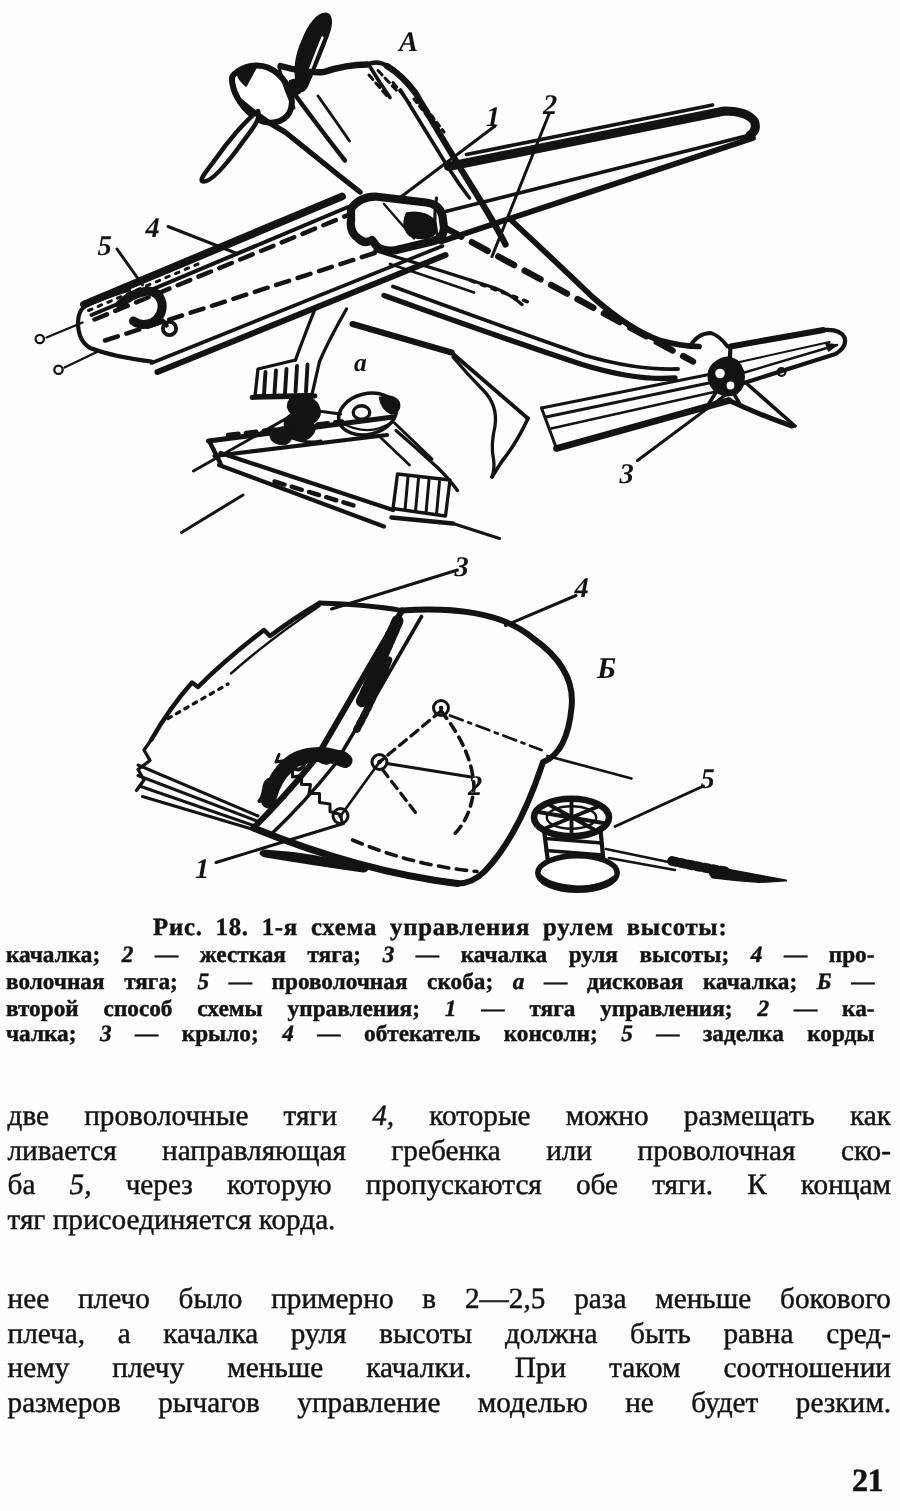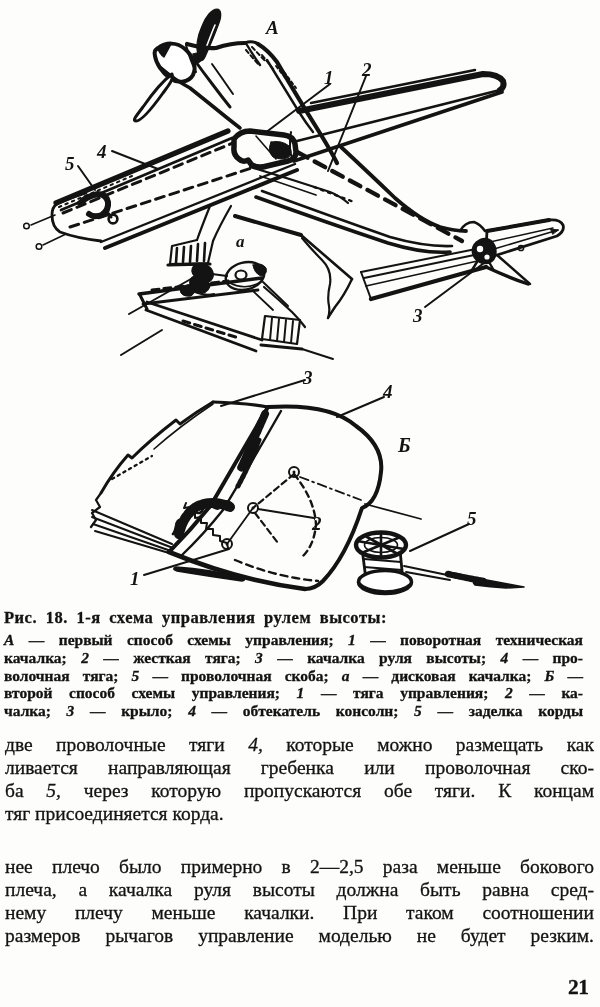--- a/index.html
+++ b/index.html
@@ -1,18 +1,18 @@
 <!DOCTYPE html>
 <html><head><meta charset="utf-8">
 <style>
 html,body{margin:0;padding:0;width:600px;height:1007px;background:#fdfdfb;overflow:hidden}
 body{font-family:"Liberation Serif",serif;color:#131313;-webkit-font-smoothing:antialiased;-webkit-text-stroke:0.3px #131313}
 #fig{position:absolute;left:0;top:0}
 .caption{position:absolute;left:4px;top:608px;width:579px}
-.caption .hd{font-size:16.5px;font-weight:bold;letter-spacing:0.5px;word-spacing:4px}
+.caption .hd{font-size:16.5px;font-weight:bold;text-align:center;letter-spacing:0.5px;word-spacing:4px}
 .caption .cl{font-size:15.5px;font-weight:bold;height:17.8px;line-height:17.8px;text-align:justify;text-align-last:justify;white-space:nowrap}
 .caption i{font-style:italic}
 .bt{position:absolute;left:5px;width:589px;font-size:19.5px;font-weight:normal}
 .bt .ln{height:23px;line-height:22px;text-align:justify;text-align-last:justify;white-space:nowrap}
 .bt .last{text-align-last:left}
 .ind{display:inline-block;width:36px}
 .pageno{position:absolute;left:568px;top:975px;font-size:21.5px;font-weight:bold;letter-spacing:-0.5px}
 </style></head>
 <body>
 <svg id="fig" width="600" height="604" viewBox="0 0 600 604" fill="none" stroke="#131313" stroke-linecap="round" stroke-linejoin="round">
@@ -238,21 +238,20 @@
 <text x="398" y="452" font-size="20px">Б</text>
 <text x="312" y="530">2</text>
 <text x="130" y="585">1</text>
 <text x="467" y="525">5</text>
 </g>
 </g>
 </svg>
 
 <div class="caption">
 <div class="hd">Рис. 18. 1-я схема управления рулем высоты:</div>
-<div class="cl" style="margin-top:3px"><i>А</i> — первый способ схемы управления; <i>1</i> — поворотная техническая</div>
 <div class="cl">качалка; <i>2</i> — жесткая тяга; <i>3</i> — качалка руля высоты; <i>4</i> — про-</div>
 <div class="cl">волочная тяга; <i>5</i> — проволочная скоба; <i>а</i> — дисковая качалка; <i>Б</i> —</div>
 <div class="cl">второй способ схемы управления; <i>1</i> — тяга управления; <i>2</i> — ка-</div>
 <div class="cl">чалка; <i>3</i> — крыло; <i>4</i> — обтекатель консолн; <i>5</i> — заделка корды</div>
 </div>
 
 <div class="bt" style="top:734px">
 <div class="ln">две проволочные тяги <i>4,</i> которые можно размещать как</div>
 <div class="ln">ливается направляющая гребенка или проволочная ско-</div>
 <div class="ln">ба <i>5,</i> через которую пропускаются обе тяги. К концам</div>

